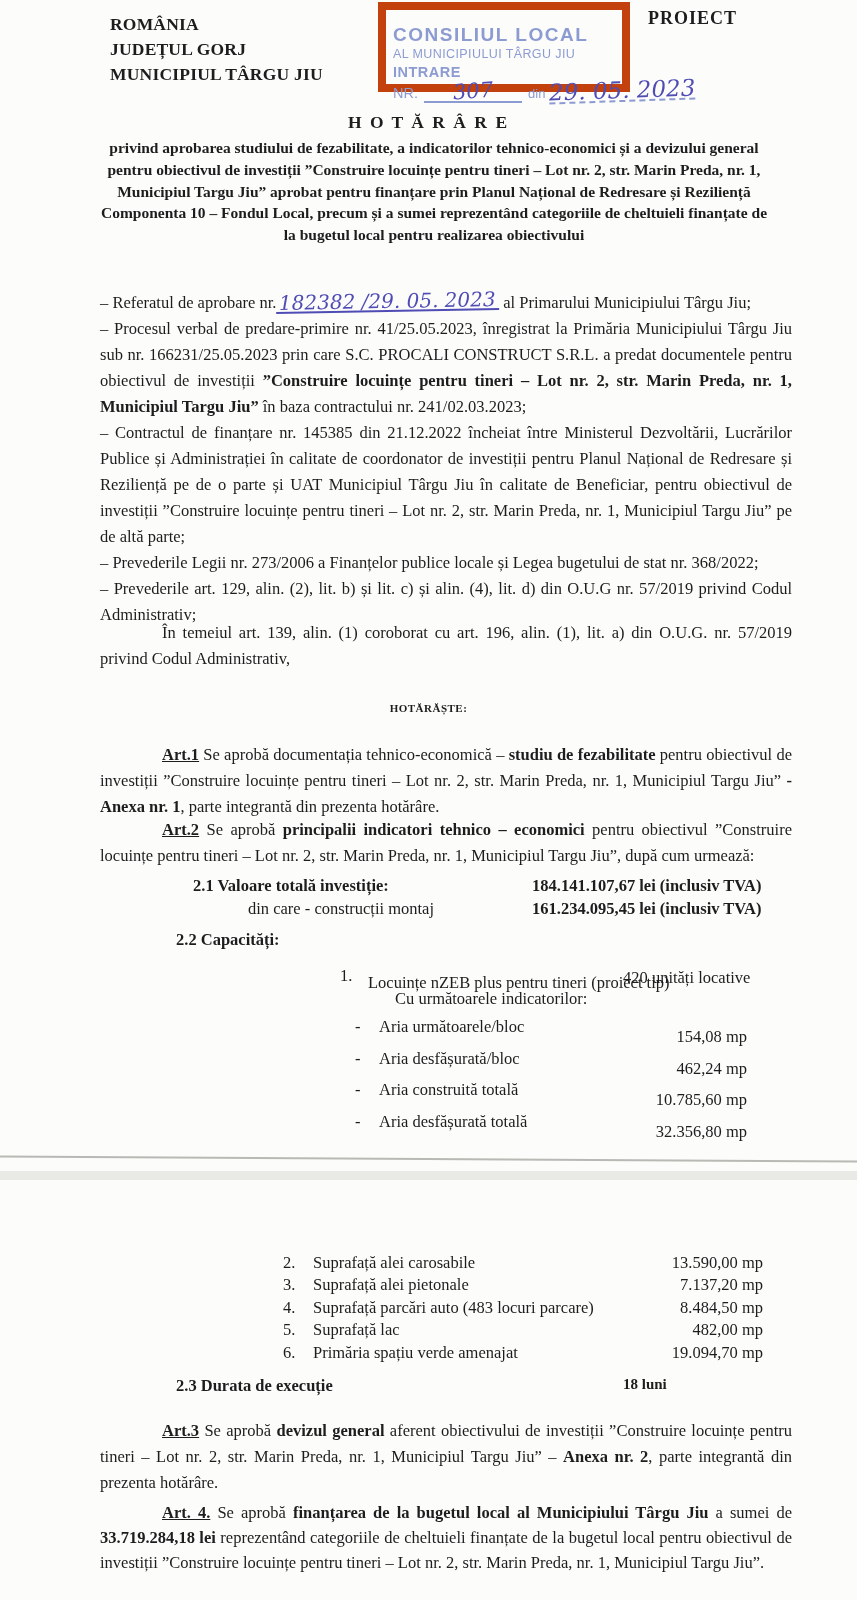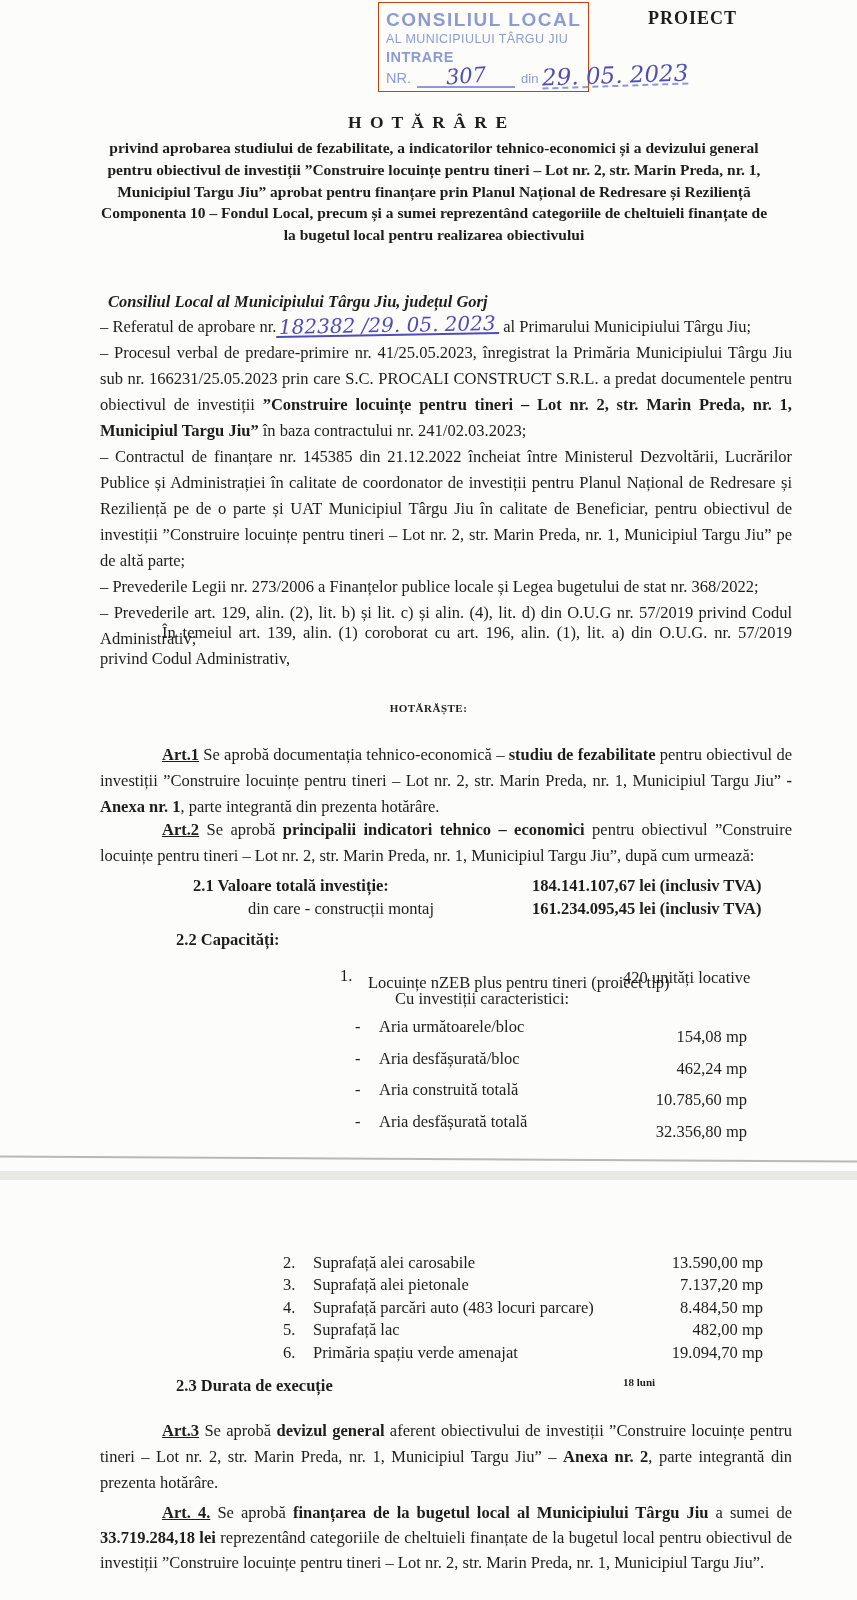--- a/index.html
+++ b/index.html
@@ -14,22 +14,22 @@
   .u{text-decoration:underline;margin-top:40px;}
   .just{text-align:justify;}
   .par{font-size:16.5px;line-height:26px;}
   .ind{text-indent:62px;}
 
   
   .hdr-left{left:110px;top:12px;font-weight:bold;font-size:17.5px;line-height:25px;letter-spacing:.2px;}
   .proiect{left:648px;top:8px;font-weight:bold;font-size:18px;letter-spacing:1px;}
 
   
-  .stamp{left:378px;top:2px;width:211px;height:90px;border:1px solid #c2410c;
-         box-sizing:border-box;padding:6px 7px;color:#8d9bd3;
+  .stamp{left:378px;top:2px;width:252px;height:90px;border:8px solid #c2410c;
+         box-sizing:border-box;padding:14px 7px;color:#8d9bd3;
          font-family:"Liberation Sans", sans-serif;}
   .stamp-l1{font-size:19px;font-weight:bold;letter-spacing:1.5px;white-space:nowrap;}
   .stamp-l2{font-size:12.5px;letter-spacing:.4px;white-space:nowrap;margin-top:1px;}
   .stamp-l3{font-size:14.5px;font-weight:bold;letter-spacing:.5px;margin-top:3px;}
   .stamp-l4{font-size:14.5px;white-space:nowrap;margin-top:0;}
   .stamp-nr-line{display:inline-block;border-bottom:2px solid #8d9bd3;width:98px;text-align:center;margin:0 2px;}
   .hw{color:#4f4cb5;font-style:italic;font-family:"DejaVu Serif", serif;}
   .hw-307{font-size:21px;display:inline-block;transform:rotate(-4deg);line-height:14px;}
   .hw-date{font-size:23px;display:inline-block;transform:rotate(-2deg);
            border-bottom:2px dashed #8d9bd3;line-height:20px;white-space:nowrap;}
@@ -71,50 +71,54 @@
   .pb-line{left:-4px;top:1158px;width:866px;height:2px;background:#b8b8b4;transform:rotate(.35deg);}
   .pb-band{left:0;top:1171px;width:857px;height:9px;background:#e9e9e6;}
 
   
   .surf-list{left:283px;top:1252px;width:480px;font-size:16.5px;line-height:22.4px;}
   .surf-row{display:flex;}
   .surf-no{width:30px;}
   .surf-val{margin-left:auto;text-align:right;}
 
   .r23-l{left:176px;top:1376px;font-weight:bold;font-size:16.5px;}
-  .r23-v{left:623px;top:1376px;font-weight:bold;font-size:11px;}
+  .r23-v{left:623px;top:1376px;font-weight:bold;font-size:15px;}
 
   .art3{left:100px;top:1418px;width:692px;}
   .art4{left:100px;top:1500px;width:692px;line-height:25px;}
 </style>
 </head>
 <body>
 
 <div class="page">
 
+  <div class="abs hdr-left">
+    <div>ROMÂNIA</div>
+    <div>JUDEȚUL GORJ</div>
+    <div>MUNICIPIUL TÂRGU JIU</div>
+  </div>
 
   <div class="abs stamp">
     <div class="stamp-l1">CONSILIUL LOCAL</div>
     <div class="stamp-l2">AL MUNICIPIULUI TÂRGU JIU</div>
     <div class="stamp-l3">INTRARE</div>
     <div class="stamp-l4">
       <span>NR.</span>
       <span class="stamp-nr-line"><span class="hw hw-307">307</span></span>
       <span class="stamp-din">din</span>
       <span class="hw hw-date">29. 05. 2023</span>
     </div>
   </div>
 
   <div class="abs proiect">PROIECT</div>
 
   <div class="abs t-hot">H O T Ă R Â R E</div>
   <div class="abs t-sub">privind aprobarea studiului de fezabilitate, a indicatorilor tehnico-economici și a devizului general pentru obiectivul de investiții ”Construire locuințe pentru tineri – Lot nr. 2, str. Marin Preda, nr. 1, Municipiul Targu Jiu” aprobat pentru finanțare prin Planul Național de Redresare și Reziliență Componenta 10 – Fondul Local, precum și a sumei reprezentând categoriile de cheltuieli finanțate de la bugetul local pentru realizarea obiectivului</div>
 
   <div class="abs preamble par">
-    <div class="bi pre-it">Consiliul Local al Municipiului Târgu Jiu, județul Gorj</div>
     <div class="just"><span>–  Referatul de aprobare nr.</span><span class="hw hw-ref">182382 /29. 05. 2023</span><span> al Primarului Municipiului Târgu Jiu;</span></div>
     <div class="just"><span>–  Procesul verbal de predare-primire nr. 41/25.05.2023, înregistrat la Primăria Municipiului Târgu Jiu sub nr. 166231/25.05.2023 prin care S.C. PROCALI CONSTRUCT S.R.L. a predat documentele pentru obiectivul de investiții </span><span class="b">”Construire locuințe pentru tineri – Lot nr. 2, str. Marin Preda, nr. 1, Municipiul Targu Jiu”</span><span> în baza contractului nr. 241/02.03.2023;</span></div>
     <div class="just">–  Contractul de finanțare nr. 145385 din 21.12.2022  încheiat între Ministerul Dezvoltării, Lucrărilor Publice și Administrației în calitate de coordonator de investiții pentru Planul Național de Redresare și Reziliență pe de o parte și UAT Municipiul Târgu Jiu în calitate de Beneficiar, pentru obiectivul de investiții ”Construire locuințe pentru tineri – Lot nr. 2, str. Marin Preda, nr. 1, Municipiul Targu Jiu” pe de altă parte;</div>
     <div class="just">–  Prevederile Legii nr. 273/2006 a Finanțelor publice locale și Legea bugetului de stat nr. 368/2022;</div>
     <div class="just">–  Prevederile art. 129, alin. (2), lit. b) și lit. c) și alin. (4), lit. d) din O.U.G nr. 57/2019 privind Codul Administrativ;</div>
   </div>
 
   <div class="abs temeiul par just ind">În temeiul art. 139, alin. (1) coroborat cu art. 196, alin. (1), lit. a) din O.U.G. nr. 57/2019 privind Codul Administrativ,</div>
 
   <div class="abs t-dec">HOTĂRĂȘTE:</div>
@@ -129,21 +133,21 @@
 
   <div class="abs r21a-l">2.1  Valoare totală investiție:</div>
   <div class="abs r21a-v">184.141.107,67 lei (inclusiv TVA)</div>
   <div class="abs r21b-l">din care  - construcții montaj</div>
   <div class="abs r21b-v">161.234.095,45 lei (inclusiv TVA)</div>
   <div class="abs r22">2.2 Capacități:</div>
 
   <div class="abs num1-no">1.</div>
   <div class="abs num1-l">Locuințe nZEB plus pentru tineri (proiect tip)</div>
   <div class="abs num1-v">420 unități locative</div>
-  <div class="abs num1-sub">Cu investiții caracteristici:</div>
+  <div class="abs num1-sub">Cu următoarele indicatorilor:</div>
 
   <div class="abs aria-list">
     <div class="aria-row">
         <span class="aria-dash">-</span>
         <span>Aria următoarele/bloc</span>
         <span class="aria-val">154,08 mp</span>
       </div>
     <div class="aria-row">
         <span class="aria-dash">-</span>
         <span>Aria desfășurată/bloc</span>

